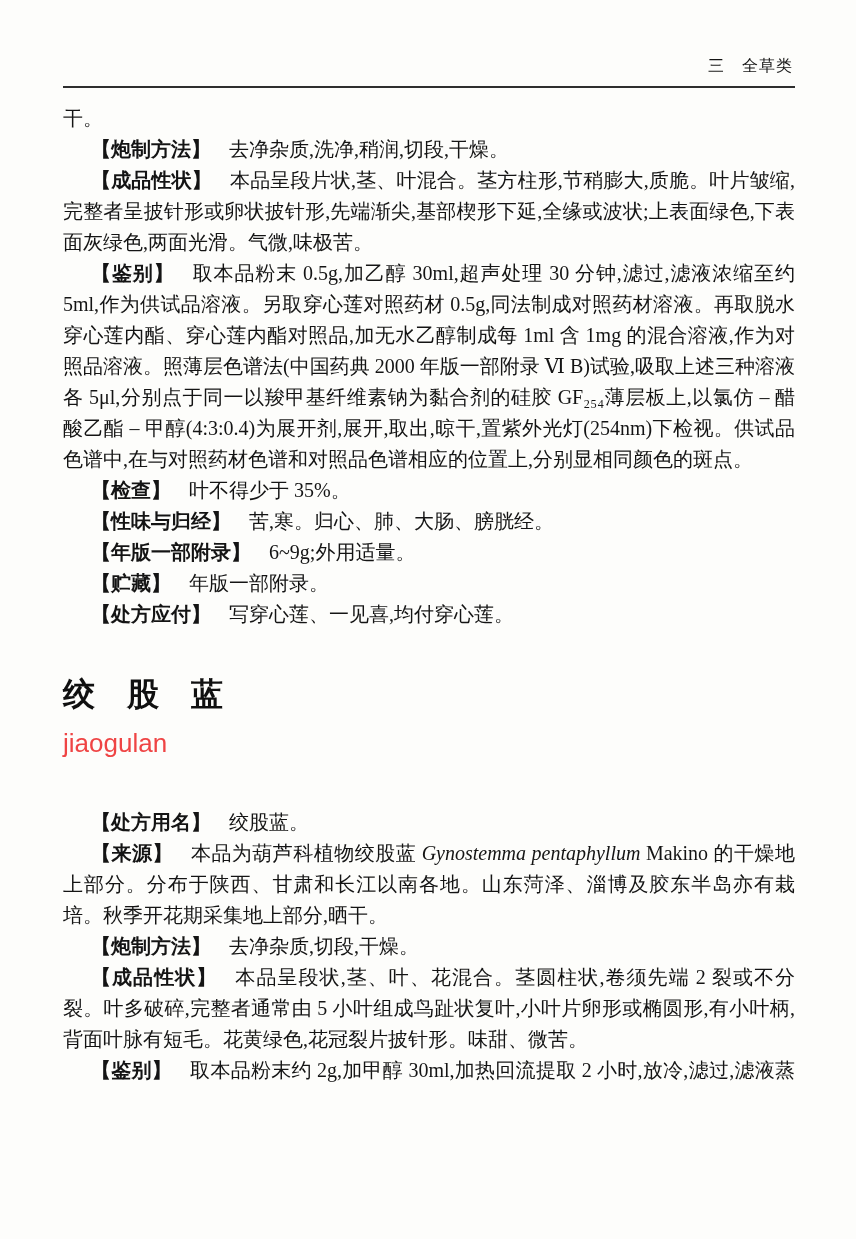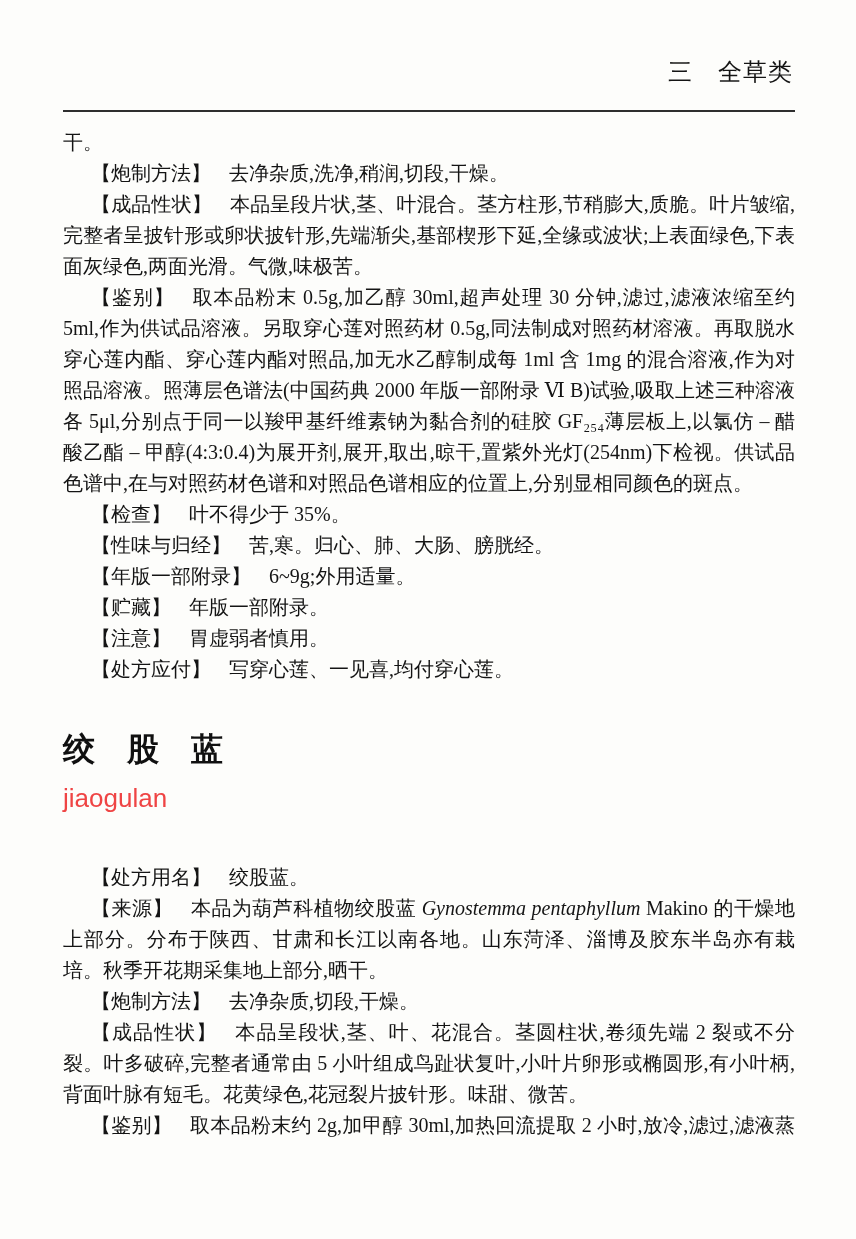--- a/index.html
+++ b/index.html
@@ -10,37 +10,37 @@
     box-sizing: border-box;
     background: #fdfdfb;
     padding: 56px 61px 0 63px;
     font-family: "Liberation Serif", "DejaVu Serif", serif;
     color: #141414;
     overflow: hidden;
   }
   .page-header {
     display: flex;
     align-items: baseline;
-    font-size: 24px;
-    padding: 0 2px 22px 2px;
+    font-size: 16px;
+    padding: 0 2px 9px 2px;
     border-bottom: 2px solid #2e2e2e;
   }
   .header-spacer { flex: 1; }
   .header-center { flex: 0 0 auto; letter-spacing: 1px; }
   .header-right { flex: 1; text-align: right; }
   .thumb-index { margin-right: 26px; }
   .body-text {
     margin-top: 15px;
     font-size: 20px;
     line-height: 31px;
     text-align: justify;
   }
   .body-text p { margin: 0; text-indent: 1.4em; }
   .body-text p.cont { text-indent: 0; }
-  .lbl { font-weight: normal; margin-right: 0.9em; }
+  .lbl { font-weight: bold; margin-right: 0.9em; }
   .latin { font-style: italic; }
   .title-block {
     margin-top: 44px;
     margin-bottom: 48px;
   }
   .title-block h1 {
     margin: 0;
     font-size: 32px;
     font-weight: bold;
     line-height: 40px;
@@ -67,21 +67,20 @@
 
   <main class="body-text">
     <p class="cont">干。</p>
     <p><span class="lbl">【炮制方法】</span><span>去净杂质,洗净,稍润,切段,干燥。</span></p>
     <p><span class="lbl">【成品性状】</span><span>本品呈段片状,茎、叶混合。茎方柱形,节稍膨大,质脆。叶片皱缩,完整者呈披针形或卵状披针形,先端渐尖,基部楔形下延,全缘或波状;上表面绿色,下表面灰绿色,两面光滑。气微,味极苦。</span></p>
     <p><span class="lbl">【鉴别】</span><span>取本品粉末 0.5g,加乙醇 30ml,超声处理 30 分钟,滤过,滤液浓缩至约 5ml,作为供试品溶液。另取穿心莲对照药材 0.5g,同法制成对照药材溶液。再取脱水穿心莲内酯、穿心莲内酯对照品,加无水乙醇制成每 1ml 含 1mg 的混合溶液,作为对照品溶液。照薄层色谱法(中国药典 2000 年版一部附录 Ⅵ B)试验,吸取上述三种溶液各 5μl,分别点于同一以羧甲基纤维素钠为黏合剂的硅胶 GF₂₅₄薄层板上,以氯仿 – 醋酸乙酯 – 甲醇(4:3:0.4)为展开剂,展开,取出,晾干,置紫外光灯(254nm)下检视。供试品色谱中,在与对照药材色谱和对照品色谱相应的位置上,分别显相同颜色的斑点。</span></p>
     <p><span class="lbl">【检查】</span><span>叶不得少于 35%。</span></p>
     <p><span class="lbl">【性味与归经】</span><span>苦,寒。归心、肺、大肠、膀胱经。</span></p>
     <p><span class="lbl">【年版一部附录】</span><span>6~9g;外用适量。</span></p>
     <p><span class="lbl">【贮藏】</span><span>年版一部附录。</span></p>
-    <p><span class="lbl">【注意】</span><span>胃虚弱者慎用。</span></p>
     <p><span class="lbl">【处方应付】</span><span>写穿心莲、一见喜,均付穿心莲。</span></p>
   </main>
 
   <section class="title-block">
     <h1>绞　股　蓝</h1>
     <div class="pinyin">jiaogulan</div>
   </section>
 
   <main class="body-text">
     <p><span class="lbl">【处方用名】</span><span>绞股蓝。</span></p>

